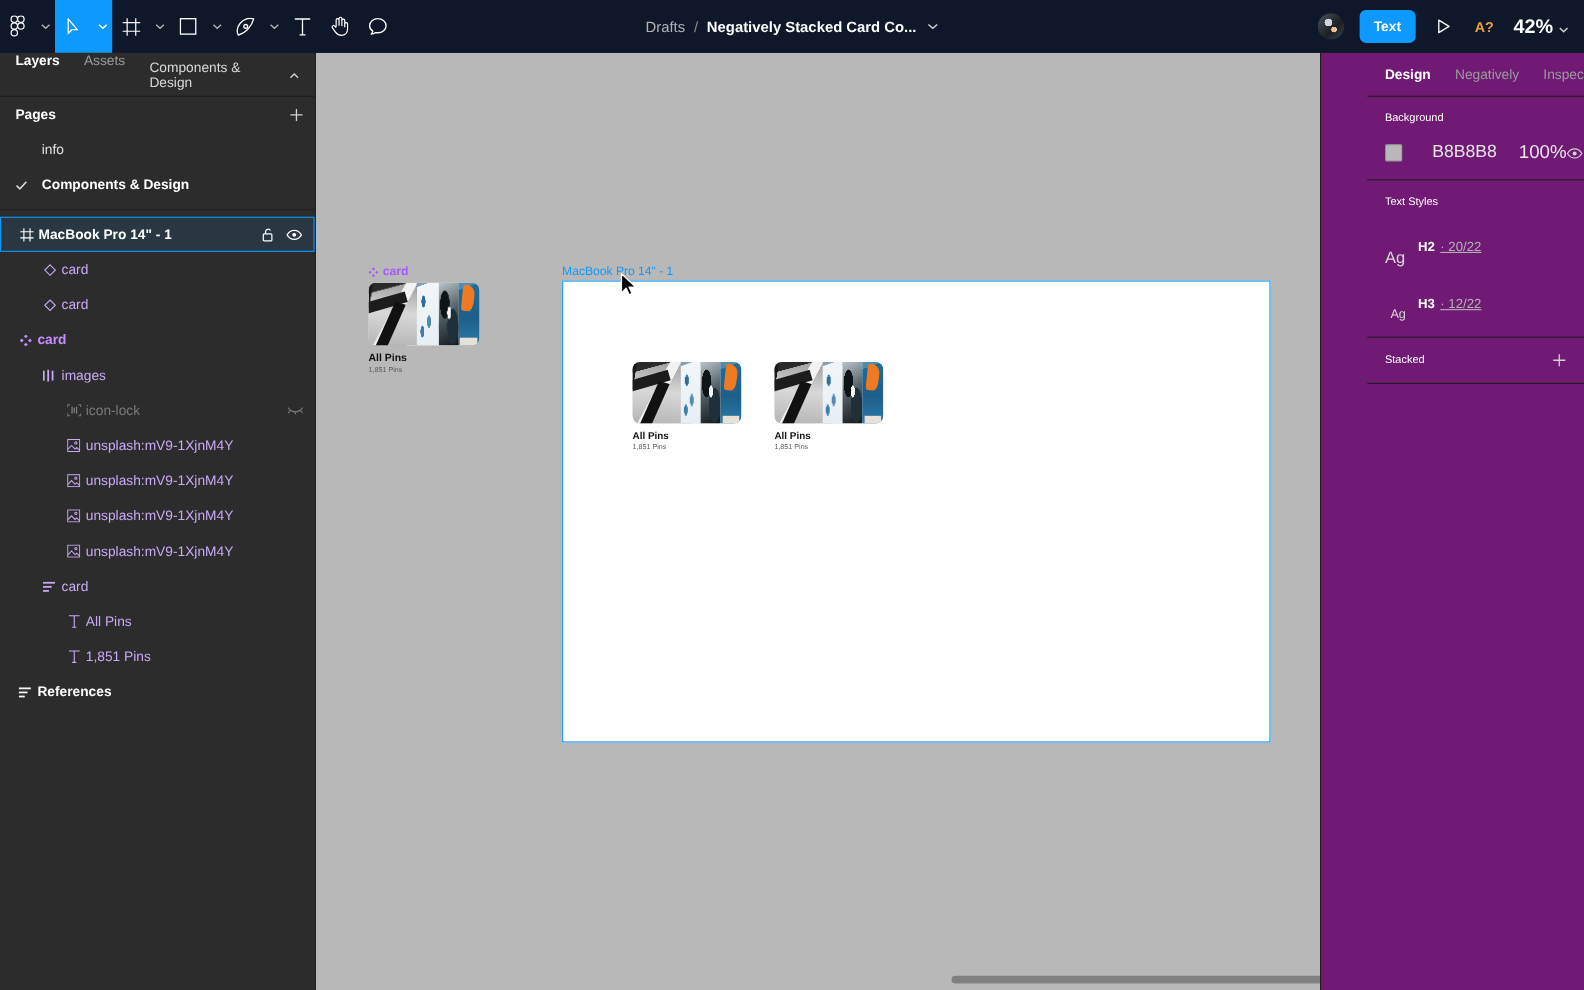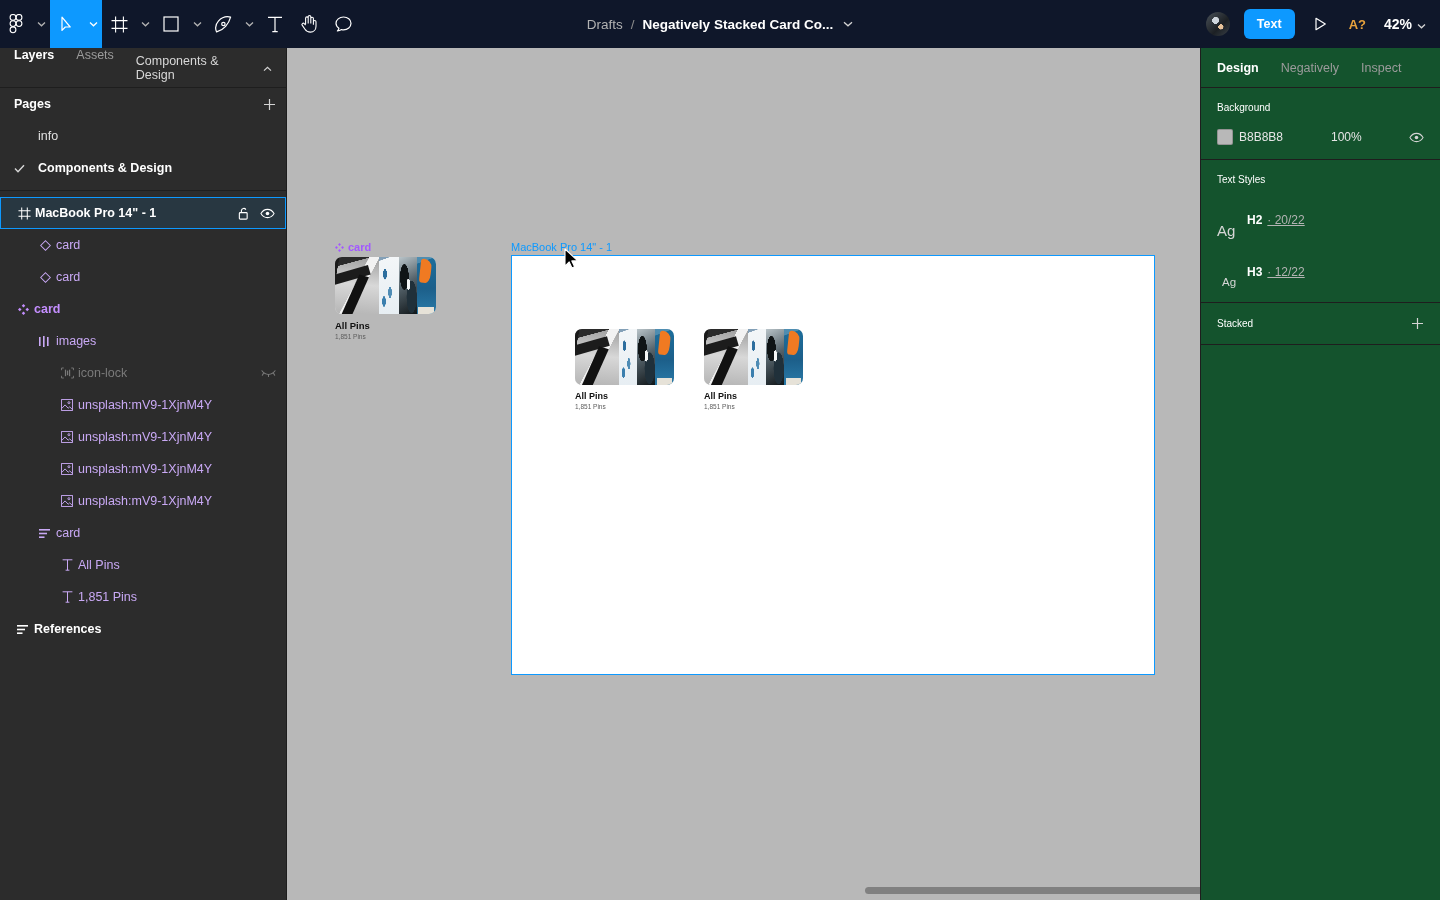--- a/index.html
+++ b/index.html
@@ -62,21 +62,21 @@
   .present-btn {
     width: 32px; height: 40px; display: flex; align-items: center; justify-content: center;
     color: #fff;
   }
   .a-badge {
     color: #e8a33d; font-size: 13px; font-weight: bold; padding: 0 12px;
     display: flex; align-items: center; height: 40px;
   }
   .zoom-ctl {
     display: flex; align-items: flex-end; gap: 5px; color: #fff;
-    font-size: 14px; font-weight: bold; padding-left: 6px;
+    font-size: 18px; font-weight: bold; padding-left: 6px;
   }
 
   
   .left {
     position: absolute; top: 48px; left: 0; width: 287px; height: 852px;
     background: #2c2c2c; border-right: 1px solid #1e1e1e; z-index: 20;
   }
   .left-tabs {
     height: 40px; display: flex; padding: 0 14px;
     border-bottom: 1px solid #1e1e1e; gap: 0;
@@ -195,38 +195,38 @@
     position: absolute; left: 288px; bottom: 6px; width: 898px; height: 7px;
   }
   .hscroll-thumb {
     position: absolute; left: 290px; top: 0; width: 608px; height: 7px;
     background: #808080; border-radius: 4px;
   }
 
   
   .right {
     position: absolute; top: 48px; right: 0; width: 240px; height: 852px;
-    background: #14532d; border-left: 1px solid #1e1e1e; z-index: 20;
+    background: #701a75; border-left: 1px solid #1e1e1e; z-index: 20; padding-left: 42px;
   }
   .rtabs {
     height: 40px; display: flex; align-items: center; padding: 0 16px; gap: 22px;
     border-bottom: 1px solid #1e1e1e;
   }
   .rtab { font-size: 12.5px; color: #9b9b9b; cursor: default; }
   .rtab.active { color: #fff; font-weight: bold; }
 
   .rsec { padding: 14px 16px 14px 16px; border-bottom: 1px solid #1e1e1e; }
   .rsec-title { font-size: 10px; color: #fff; font-weight: normal; }
   .bg-row { display: flex; align-items: center; margin-top: 16px; }
   .swatch {
     width: 16px; height: 16px; background: #b8b8b8; border-radius: 2px;
     border: 1px solid #00000033; flex: none;
   }
-  .bg-hex { font-size: 12px; color: #e6e6e6; margin-left: 6px; width: 72px; }
-  .bg-op { font-size: 12px; color: #e6e6e6; margin-left: 20px; }
+  .bg-hex { font-size: 16px; color: #e6e6e6; margin-left: 27px; width: 72px; text-align: center; }
+  .bg-op { font-size: 17px; color: #e6e6e6; margin-left: 20px; }
   .bg-eye { margin-left: auto; color: #d4d4d4; display: flex; }
 
   .style-row { display: flex; align-items: center; margin-top: 16px; }
   .ag { color: #d6d6d6; width: 26px; flex: none; margin-top: 21px; }
   .ag.big { font-size: 15px; }
   .ag.small { font-size: 11.5px; padding-left: 5px; }
   .style-name { font-size: 12px; color: #fff; font-weight: bold; margin-left: 4px; }
   .style-meta { font-size: 12px; color: #b3b3b3; margin-left: 5px; text-decoration: underline; }
 
   .export-row { display: flex; align-items: center; }

